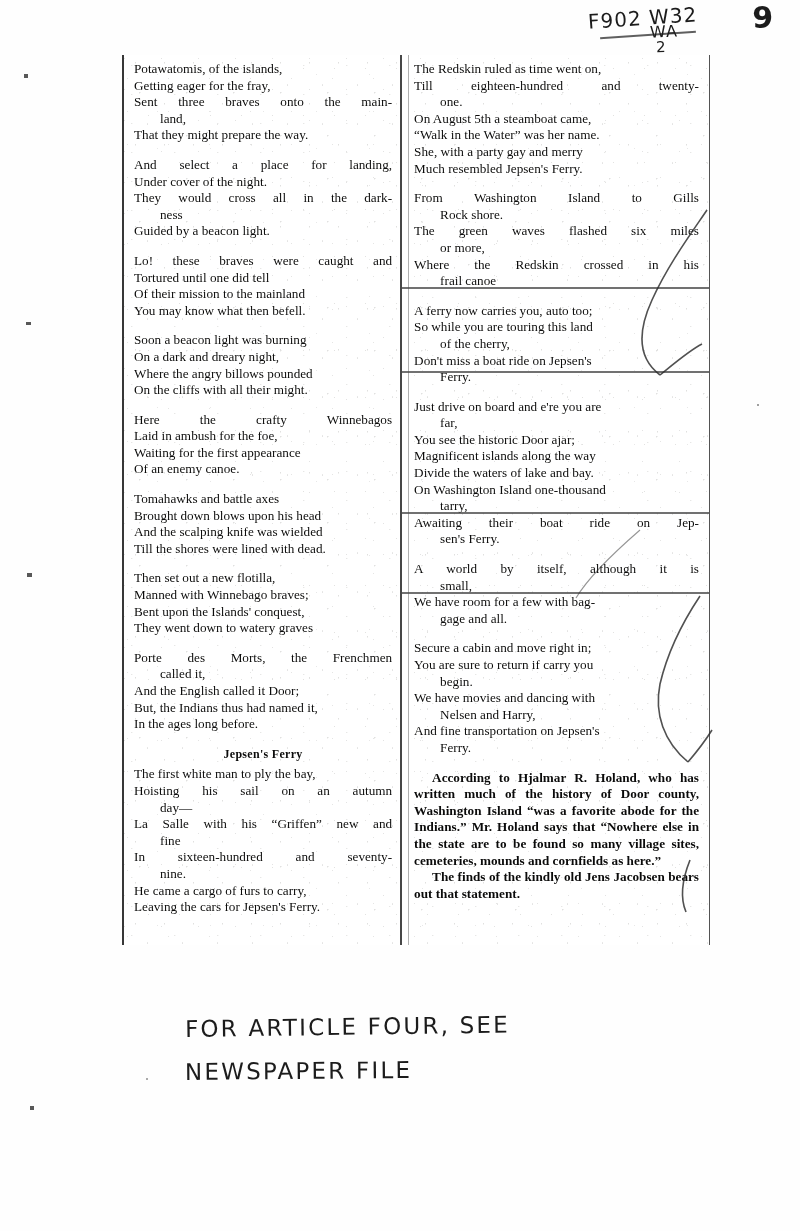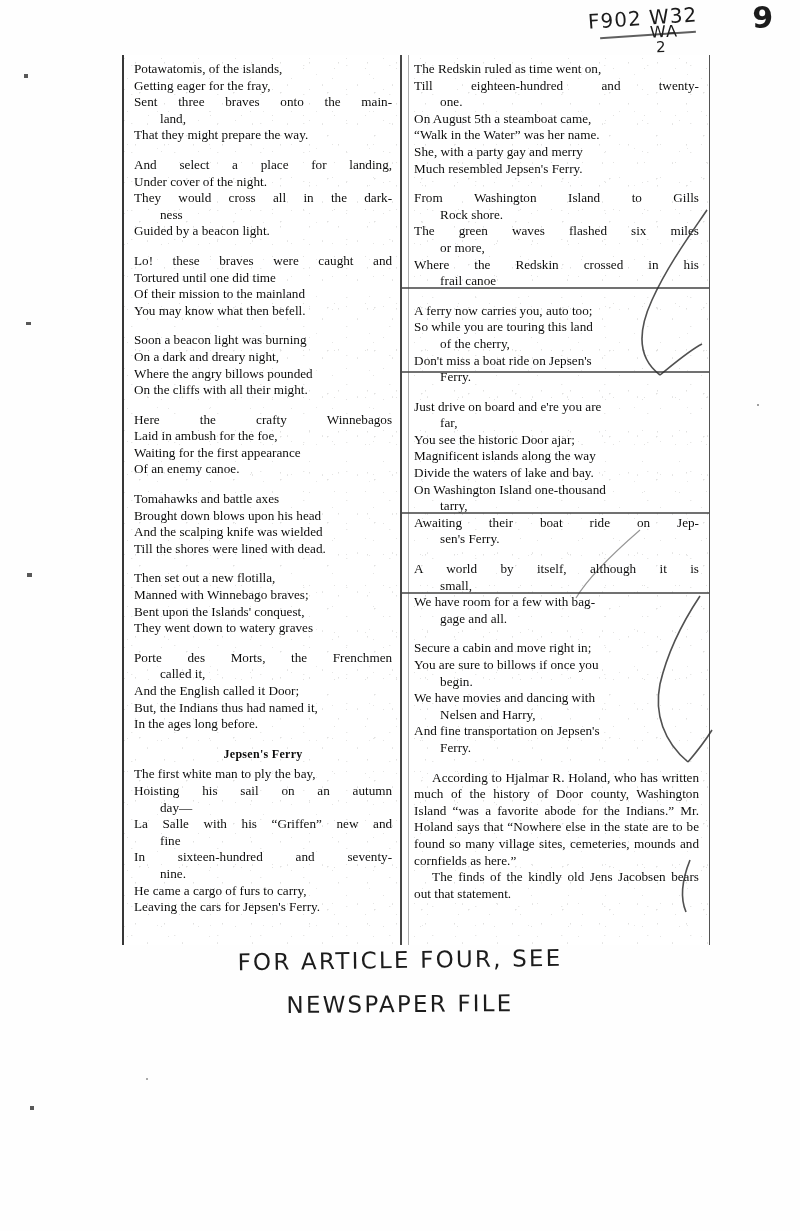--- a/index.html
+++ b/index.html
@@ -56,26 +56,25 @@
     opacity: .75;
   }
   #page-number-annotation {
     right: 26px;
     top: 0px;
     font-size: 30px;
     font-weight: 600;
   }
   #footer-note {
     left: 185px;
-    top: 938px;
+    top: 1004px;
     font-size: 23px;
     line-height: 44px;
     letter-spacing: 2.2px;
     width: 430px;
-    text-align: center;
   }
   #footer-note .ln1 { display: block; transform: rotate(-0.8deg); }
   #footer-note .ln2 { display: block; transform: rotate(-0.5deg); }
 
   
   .clipping {
     position: absolute;
     left: 122px;
     top: 55px;
     width: 588px;
@@ -152,20 +151,21 @@
     text-align: center;
     font-weight: bold;
     font-size: 12px;
     margin: 10px 0 4px 0;
     letter-spacing: .3px;
   }
   .prose {
     margin: 0 0 0 0;
     text-align: justify;
     text-indent: 18px;
+    font-weight: bold;
   }
 
   
   .seam {
     position: absolute;
     left: 0;
     width: 100%;
     height: 2px;
     background: #4f4f4f;
     opacity: .8;
@@ -224,21 +224,21 @@
           </div>
           <div class="stanza">
             <div class="line just">And select a place for landing,</div>
             <div class="line">Under cover of the night.</div>
             <div class="line just">They would cross all in the dark-</div>
             <div class="line indent">ness</div>
             <div class="line">Guided by a beacon light.</div>
           </div>
           <div class="stanza">
             <div class="line just">Lo! these braves were caught and</div>
-            <div class="line">Tortured until one did time</div>
+            <div class="line">Tortured until one did tell</div>
             <div class="line">Of their mission to the mainland</div>
             <div class="line">You may know what then befell.</div>
           </div>
           <div class="stanza">
             <div class="line">Soon a beacon light was burning</div>
             <div class="line">On a dark and dreary night,</div>
             <div class="line">Where the angry billows pounded</div>
             <div class="line">On the cliffs with all their might.</div>
           </div>
           <div class="stanza">
@@ -327,21 +327,21 @@
             <div class="line indent">sen's Ferry.</div>
           </div>
           <div class="stanza">
             <div class="line just">A world by itself, although it is</div>
             <div class="line indent">small,</div>
             <div class="line">We have room for a few with bag-</div>
             <div class="line indent">gage and all.</div>
           </div>
           <div class="stanza">
             <div class="line">Secure a cabin and move right in;</div>
-            <div class="line">You are sure to billows if once you</div>
+            <div class="line">You are sure to return if carry you</div>
             <div class="line indent">begin.</div>
             <div class="line">We have movies and dancing with</div>
             <div class="line indent">Nelsen and Harry,</div>
             <div class="line">And fine transportation on Jepsen's</div>
             <div class="line indent">Ferry.</div>
           </div>
         </div>
       <div id="right-prose">
           <div class="prose">According to Hjalmar R. Holand, who has written much of the history of Door county, Washington Island “was a favorite abode for the Indians.” Mr. Holand says that “Nowhere else in the state are to be found so many village sites, cemeteries, mounds and cornfields as here.”</div>
           <div class="prose">The finds of the kindly old Jens Jacobsen bears out that statement.</div>

